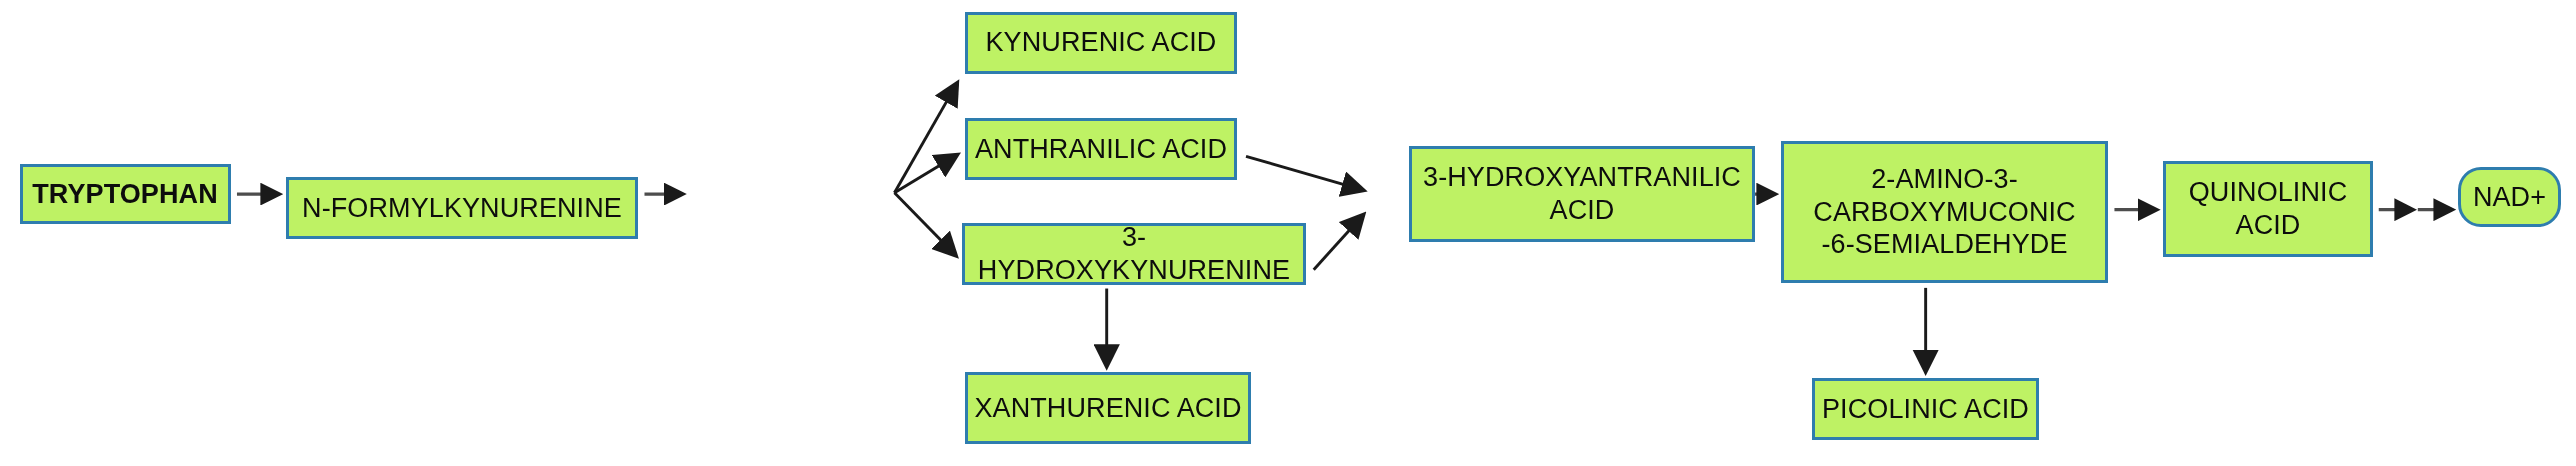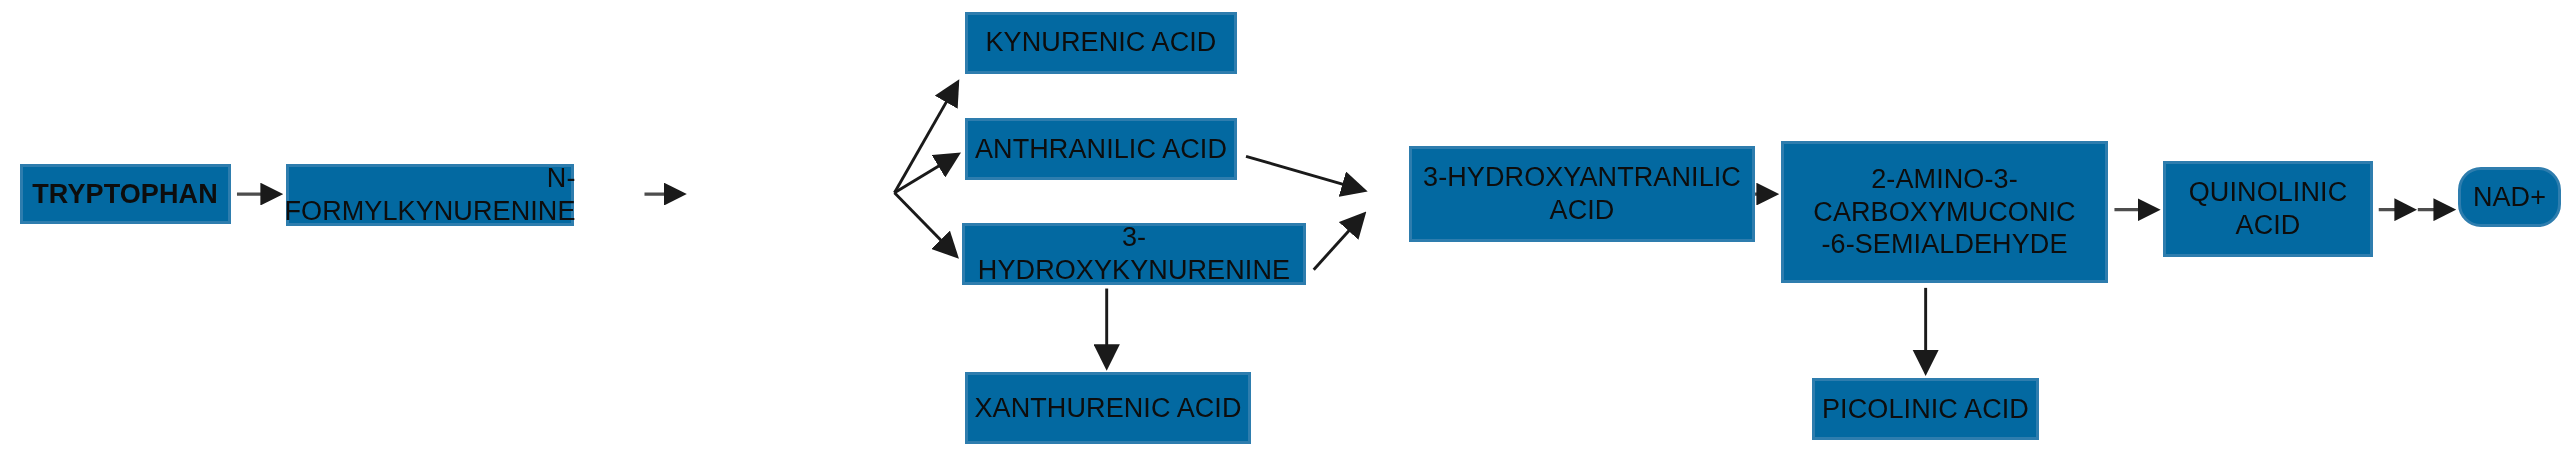--- a/index.html
+++ b/index.html
@@ -20,21 +20,21 @@
   svg#flow-svg {
     position: absolute;
     left: 0;
     top: 0;
     width: 2576px;
     height: 467px;
   }
   .node-box {
     position: absolute;
     box-sizing: border-box;
-    background: #0369a1;
+    background: #bef264;
     border: 3.3px solid #2E7DAE;
     display: flex;
     align-items: center;
     justify-content: center;
     text-align: center;
   }
   .node-label {
     font-family: "Liberation Sans", sans-serif;
     color: #0d0d0d;
     font-size: 27px;
@@ -83,21 +83,21 @@
 
     <line x1="3654" y1="322" x2="3706" y2="322" stroke="#4d4d4d" stroke-width="5" marker-end="url(#ah)"></line>
 
     <line x1="3714" y1="322" x2="3766" y2="322" stroke="#4d4d4d" stroke-width="5" marker-end="url(#ah)"></line>
   </svg>
 
   <div class="node-box" style="left:19.5px; top:164px; width:211px; height:60px;font-weight:bold;">
     <span class="node-label">TRYPTOPHAN</span>
   </div>
 
-  <div class="node-box" style="left:286px; top:164px; width:288px; height:62px;text-align:right;">
+  <div class="node-box" style="left:286px; top:177px; width:352px; height:62px;text-align:right;">
     <span class="node-label">N-FORMYLKYNURENINE</span>
   </div>
 
 
   <div class="node-box" style="left:965px; top:11.7px; width:272px; height:62px;">
     <span class="node-label">KYNURENIC ACID</span>
   </div>
 
   <div class="node-box" style="left:965px; top:118px; width:272px; height:62px;">
     <span class="node-label">ANTHRANILIC ACID</span>

